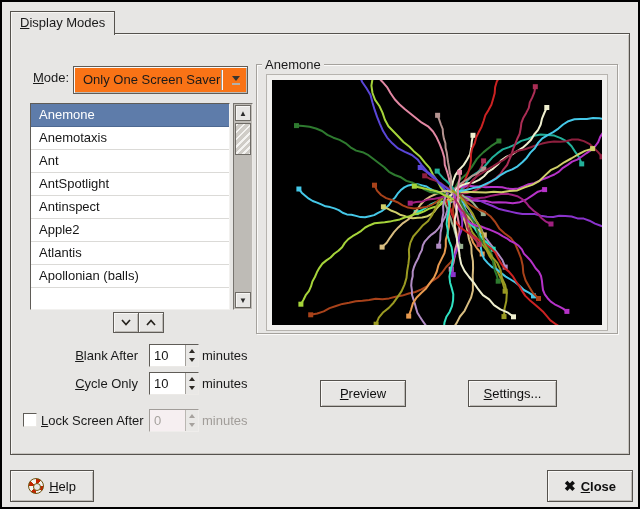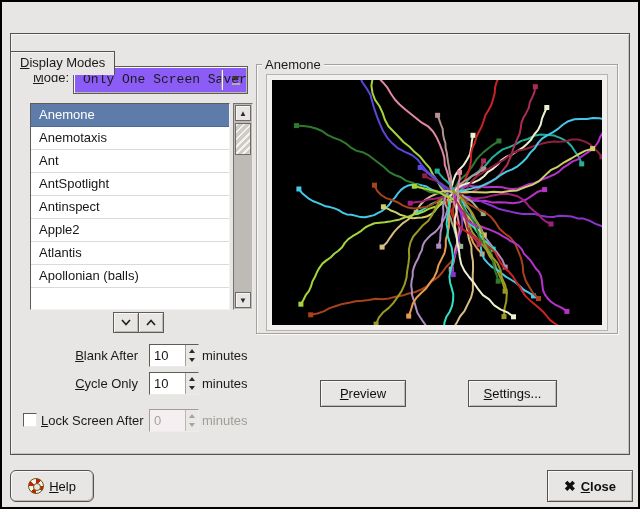--- a/index.html
+++ b/index.html
@@ -9,34 +9,34 @@
     position:relative; width:640px; height:509px;
     background:#e7e6e4; border:2px solid #000; overflow:hidden;
     font-size:13px; color:#1a1a1a;
   }
   
   .tab {
     position:absolute; z-index:2; line-height:22px; padding:0 9px;
     background:#e7e6e4; border:1px solid #55524d; border-bottom:none;
     box-shadow: inset 1px 1px 0 #f7f6f4; cursor:default; white-space:nowrap;
   }
-  .tab.active { left:8px; top:9px; height:24px;margin-top:40px; }
+  .tab.active { left:8px; top:9px; height:24px; }
   .tab.inactive { left:104px; top:12px; height:19px; line-height:18px; background:#d7d5d1; border-color:#6e6b66; z-index:0; }
   .notebook {
     position:absolute; left:8px; top:31px; width:620px; height:422px;
     background:#e7e6e4; border:1px solid #55524d;
     box-shadow: inset 1px 1px 0 #f7f6f4, inset -1px -1px 0 #c7c4bf;
   }
   
   .mode-label { position:absolute; left:31px; top:66px; line-height:20px; }
   .optionmenu {
     position:absolute; left:71px; top:64px; width:175px; height:28px;
-    background:#8b5cf6; border:1px solid #5f5c57;
+    background:#f97316; border:1px solid #5f5c57;
     box-shadow: inset 1px 1px 0 #fbfaf9, inset -1px -1px 0 #bdbab5;
-    line-height:26px; padding-left:9px; cursor:default;font-family:Liberation Mono, monospace;
+    line-height:26px; padding-left:9px; cursor:default;
   }
   .optionmenu .sep { position:absolute; right:24px; top:3px; bottom:3px; width:2px;
     border-left:1px solid #9b9893; border-right:1px solid #fbfaf9; }
   .opt-arrow { position:absolute; right:7px; top:9px; width:0; height:0;
     border:4px solid transparent; border-top:5px solid #38352f; }
   .opt-arrow-shadow { position:absolute; right:7px; top:16px; width:8px; height:2px; background:#b3b0ab; }
   
   .saver-list {
     position:absolute; left:28px; top:101px; width:200px; height:207px;
     background:#fff; border:1px solid; border-color:#5f5c57 #f2f1ef #f2f1ef #5f5c57;
@@ -95,21 +95,21 @@
   .preview-screen svg { display:block; }
   
   .btn {
     position:absolute; background:#e7e6e4; border:1px solid #55524d;
     box-shadow: inset 1px 1px 0 #f9f8f6, inset -1px -1px 0 #bdbab5;
     display:flex; align-items:center; justify-content:center; gap:5px;
     font-size:13px; color:#0f0f0f; cursor:default; white-space:nowrap;
   }
   .btn-preview { left:318px; top:378px; width:86px; height:27px; }
   .btn-settings { left:466px; top:378px; width:89px; height:27px; }
-  .btn-help { left:8px; top:468px; width:84px; height:32px;border-radius:6px; }
+  .btn-help { left:8px; top:468px; width:84px; height:32px; }
   .btn-close { left:545px; top:468px; width:86px; height:32px; font-weight:bold; }
   .close-x { font-weight:bold; font-size:14px; }
   .lifebuoy { position:relative; width:16px; height:16px; border-radius:50%;
     border:1px solid #6d5410;
     background:conic-gradient(#c22500 0 42deg,#f4f3ef 42deg 90deg,#c22500 90deg 132deg,#f4f3ef 132deg 180deg,#c22500 180deg 222deg,#f4f3ef 222deg 270deg,#c22500 270deg 312deg,#f4f3ef 312deg 360deg); }
   .lifebuoy::after { content:""; position:absolute; left:4px; top:4px; width:6px; height:6px;
     border-radius:50%; background:#e7e6e4; border:1px solid #6d5410; }
   u { text-decoration:underline; }
 </style>
 </head>

